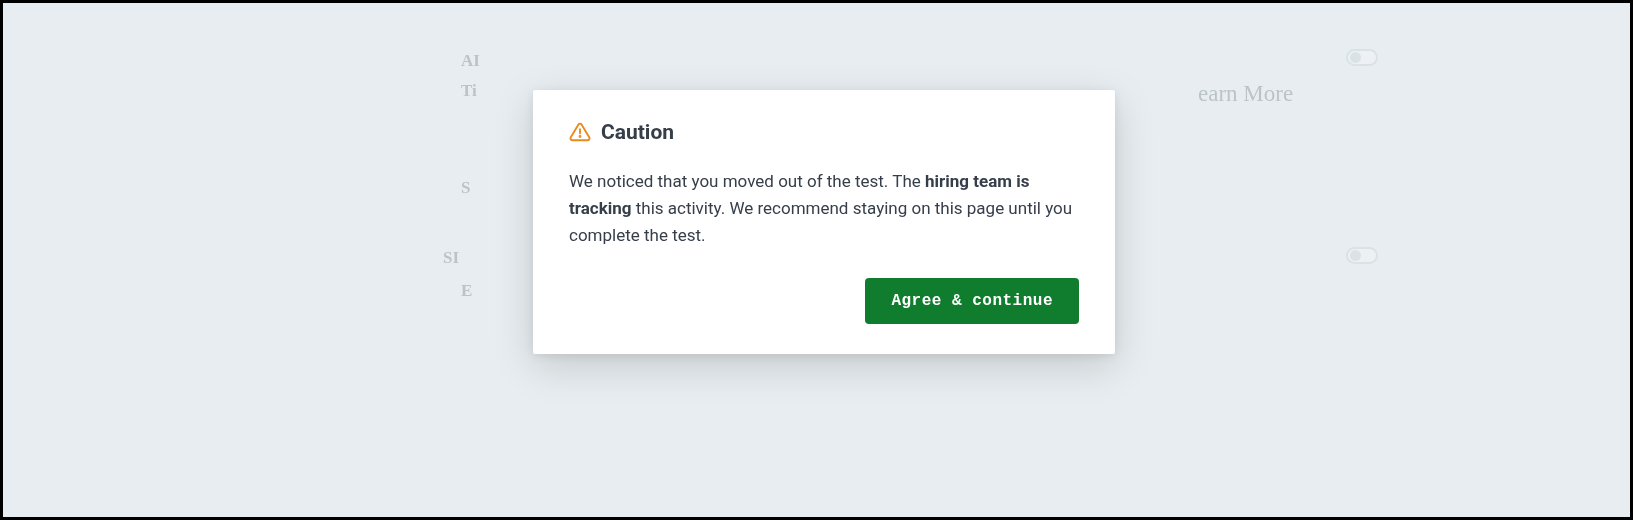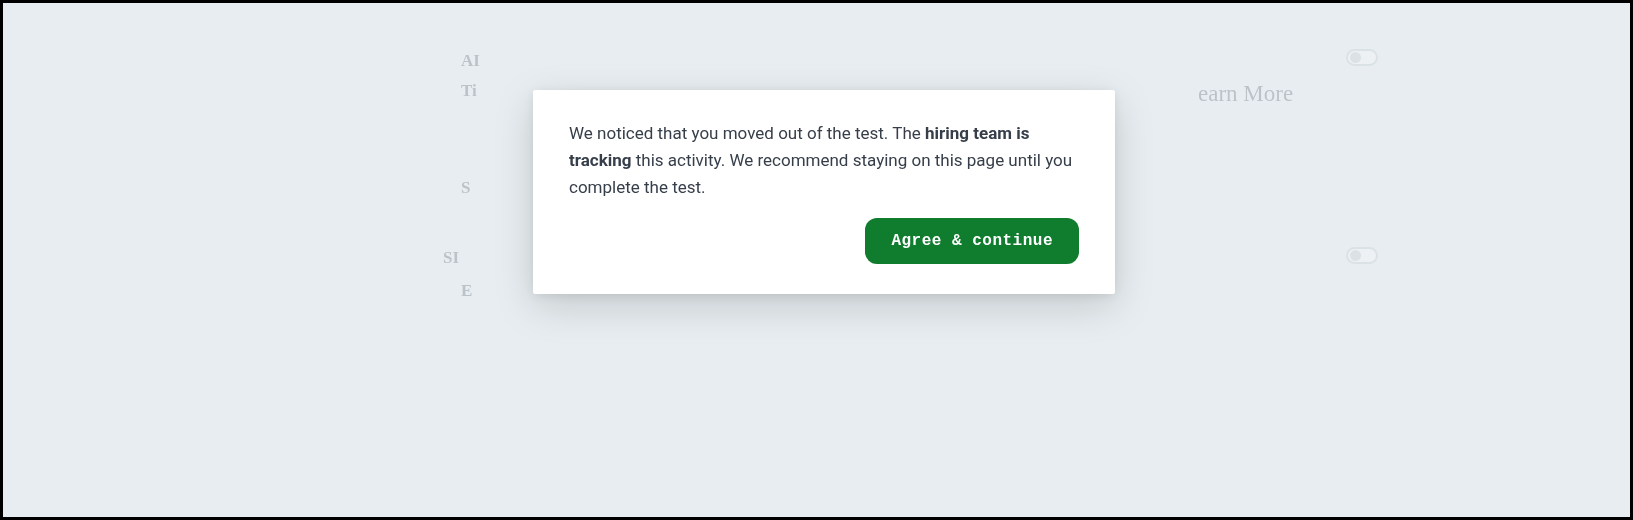--- a/index.html
+++ b/index.html
@@ -74,54 +74,64 @@
     }
     .warn-icon {
       width: 22px;
       height: 22px;
       flex-shrink: 0;
     }
     .modal-body {
       font-size: 17px;
       line-height: 1.6;
       color: #363e4a;
-      margin-bottom: 16px;
+      margin-bottom: 28px;
     }
     .modal-body b { font-weight: 700; }
     .modal-footer {
       display: flex;
       justify-content: flex-end;
     }
     .agree-btn {
       background: #107c2e;
       color: #fff;
       border: none;
       padding: 14px 26px;
       font-size: 16px;
       font-weight: 700;
       font-family: "Consolas", "Menlo", "Courier New", monospace;
       letter-spacing: 0.5px;
       cursor: pointer;
-      border-radius: 12px;
+      border-radius: 4px;
     }
   </style>
 </head>
 <body>
 
 <div class="bg-content">
   <div class="bg-row r1">AI</div>
   <div class="bg-row r2">Ti</div>
   <div class="bg-row r3">S</div>
   <div class="bg-row r4">SI</div>
   <div class="bg-row r5">E</div>
   <div class="bg-link">earn More</div>
   <div class="toggle t1"></div>
   <div class="toggle t2"></div>
 </div>
 
 <div class="modal">
+  <div class="modal-header">
+    <span class="warn-icon">
+      <svg viewBox="0 0 24 24" fill="none" stroke="#e88a1c" stroke-width="2" stroke-linecap="round" stroke-linejoin="round">
+        <path d="M10.3 3.9 1.8 18a2 2 0 0 0 1.7 3h17a2 2 0 0 0 1.7-3L13.7 3.9a2 2 0 0 0-3.4 0z"></path>
+        <line x1="12" y1="9" x2="12" y2="13.5"></line>
+        <circle cx="12" cy="17" r="0.6" fill="#e88a1c"></circle>
+      </svg>
+    </span>
+    <span class="modal-title">Caution</span>
+  </div>
   <div class="modal-body">
     <span>We noticed that you moved out of the test. The </span><b>hiring team is tracking</b><span> this activity. We recommend staying on this page until you complete the test.</span>
   </div>
   <div class="modal-footer">
     <button class="agree-btn">Agree &amp; continue</button>
   </div>
 </div>
 
 </body></html>

